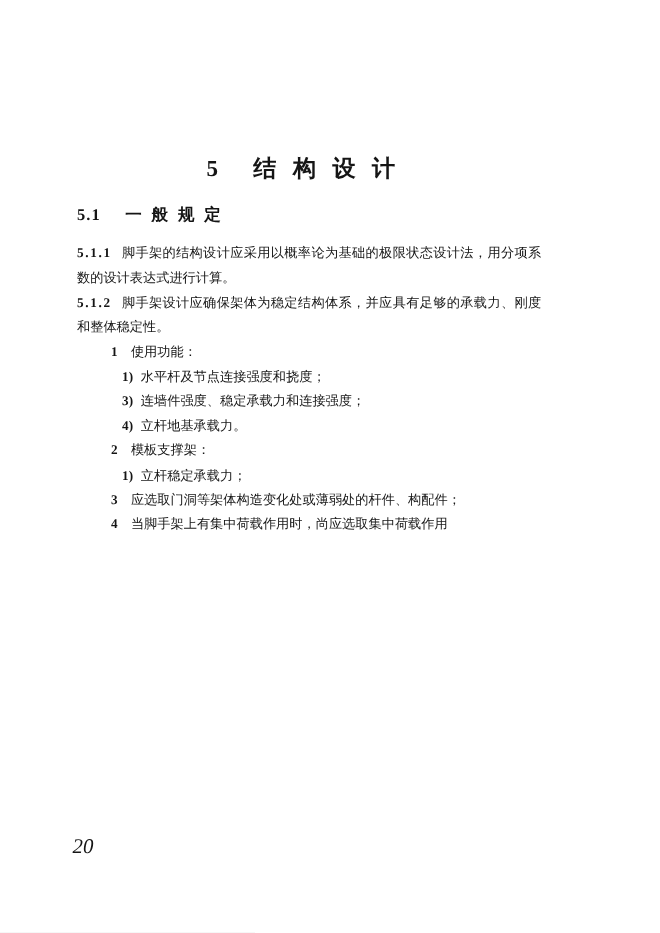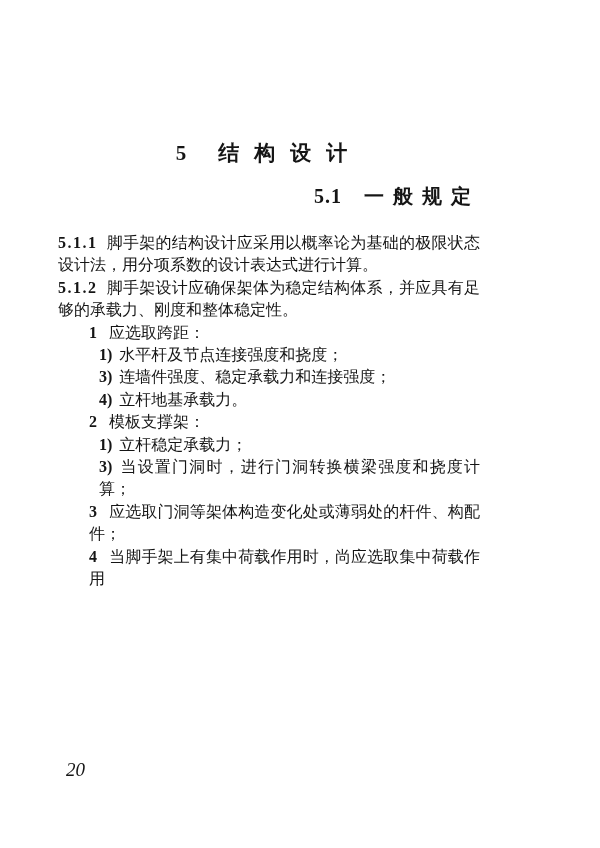--- a/index.html
+++ b/index.html
@@ -7,46 +7,46 @@
     position:relative;
     width:600px; height:848px;
     margin:0 auto;
     background:#ffffff;
     color:#151515;
     font-family:"Liberation Serif","DejaVu Serif",serif;
     overflow:hidden;
   }
   .col {
     position:absolute;
-    left:58px; top:140px;
+    left:70px; top:140px;
     width:422px;
   }
   .chapter {
     margin:0;
     text-align:center;
     font-size:21px;
     font-weight:bold;
     line-height:26px;
     white-space:nowrap;
   }
   .chapter .chnum { margin-right:17px; }
   .chapter .chtitle { letter-spacing:15px; padding-left:15px; }
   .section-h {
     margin:20px 0 0 0;
-    text-align:right;
-    font-size:20px;
+    text-align:left;
+    font-size:15px;
     font-weight:bold;
     line-height:20px;
     white-space:nowrap;
   }
   .section-h .snum { letter-spacing:1px; margin-right:13px; }
   .section-h .stitle { letter-spacing:9px; padding-left:9px; }
   .body-text {
-    margin-top:26px;
-    font-size:16px;
+    margin-top:13px;
+    font-size:12px;
     line-height:22.4px;
     text-align:justify;
   }
   .body-text p { margin:0; }
   .sec .num { font-weight:bold; letter-spacing:1.5px; margin-right:9px; }
   .item { padding-left:31px; }
   .item .num { font-weight:bold; margin-right:12px; }
   .sub { padding-left:41px; }
   .sub .num { font-weight:bold; margin-right:7px; }
   .mt { margin-top:3px !important; }
@@ -68,35 +68,34 @@
 
     <h2 class="section-h"><span class="snum">5.1</span><span class="stitle">一般规定</span></h2>
 
     <div class="body-text">
 
       <p class="sec"><span class="num">5.1.1</span><span class="txt">脚手架的结构设计应采用以概率论为基础的极限状态设计法，用分项系数的设计表达式进行计算。</span></p>
 
       <p class="sec"><span class="num">5.1.2</span><span class="txt">脚手架设计应确保架体为稳定结构体系，并应具有足够的承载力、刚度和整体稳定性。</span></p>
 
 
-      <p class="item"><span class="num">1</span><span class="txt">应选取跨距：</span></p>
+      <p class="item"><span class="num">1</span><span class="txt">使用功能：</span></p>
 
       <p class="sub"><span class="num">1)</span><span class="txt">水平杆及节点连接强度和挠度；</span></p>
 
 
       <p class="sub"><span class="num">3)</span><span class="txt">连墙件强度、稳定承载力和连接强度；</span></p>
 
       <p class="sub"><span class="num">4)</span><span class="txt">立杆地基承载力。</span></p>
 
       <p class="item"><span class="num">2</span><span class="txt">模板支撑架：</span></p>
 
       <p class="sub"><span class="num">1)</span><span class="txt">立杆稳定承载力；</span></p>
 
 
-      <p class="sub"><span class="num">3)</span><span class="txt">当设置门洞时，进行门洞转换横梁强度和挠度计算；</span></p>
 
 
 
 
 
       <p class="item"><span class="num">3</span><span class="txt">应选取门洞等架体构造变化处或薄弱处的杆件、构配件；</span></p>
 
       <p class="item"><span class="num">4</span><span class="txt">当脚手架上有集中荷载作用时，尚应选取集中荷载作用</span></p>
 
     </div>

